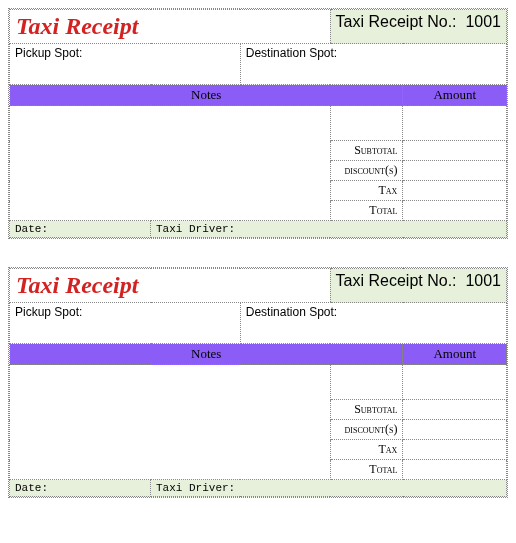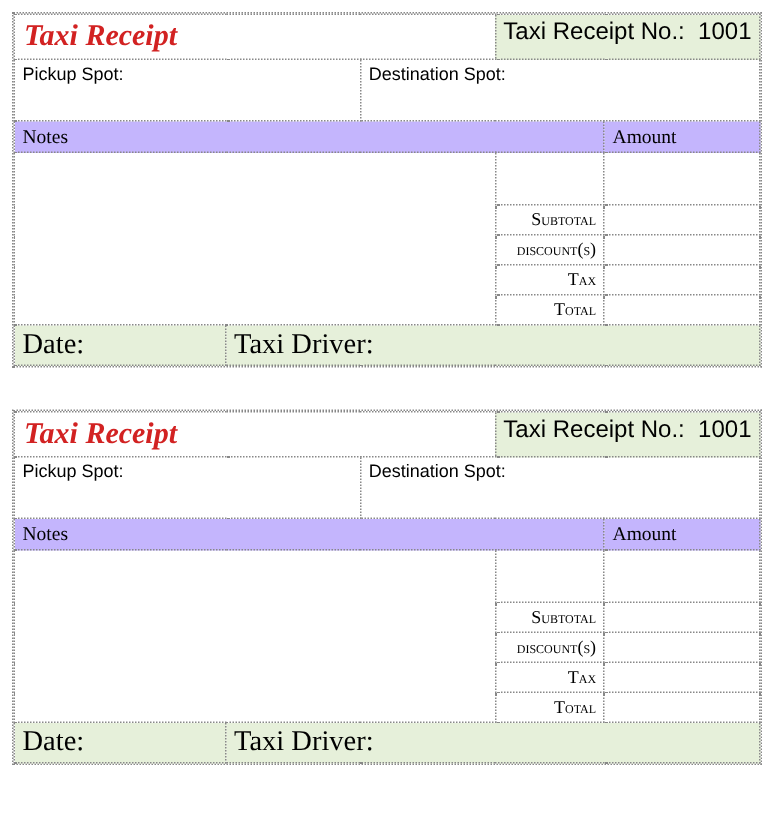--- a/index.html
+++ b/index.html
@@ -32,51 +32,52 @@
     text-align: left;
     font-size: 16px;
     white-space: nowrap;
     width: 125px;
     padding: 3px 5px;
   }
   .title {
     font-style: italic;
     font-weight: bold;
     color: #d22222;
-    font-size: 20px;
+    font-size: 24px;
     font-family: "Times New Roman", serif;
   }
   .pickup-row td {
     font-weight: normal;
     height: 36px;
   }
   .notes-header td {
-    background: #c4b5fd;
+    background: #8b5cf6;
     font-family: "Times New Roman", serif;
     font-size: 13px;
     padding: 2px 5px;
+    text-align: center;
   }
   .body-row td {
     height: 30px;
   }
   .summary-label {
     font-variant: small-caps;
     font-family: "Times New Roman", serif;
     font-size: 12px;
     text-align: right;
     padding-right: 4px;
     margin-top: 40px;
   }
   .summary-row td {
     height: 14px;
   }
   .footer-row td {
     background: #e6f0da;
-    font-family: Liberation Serif, serif;
-    font-size: 19px;
+    font-family: Liberation Mono, monospace;
+    font-size: 11px;
     padding: 2px 5px;
   }
   .noborder-top { border-top: none !important; }
   .noborder-bottom { border-bottom: none !important; }
   .noborder-right { border-right: none !important; }
 </style>
 </head>
 <body>
 
 <div class="receipt">

